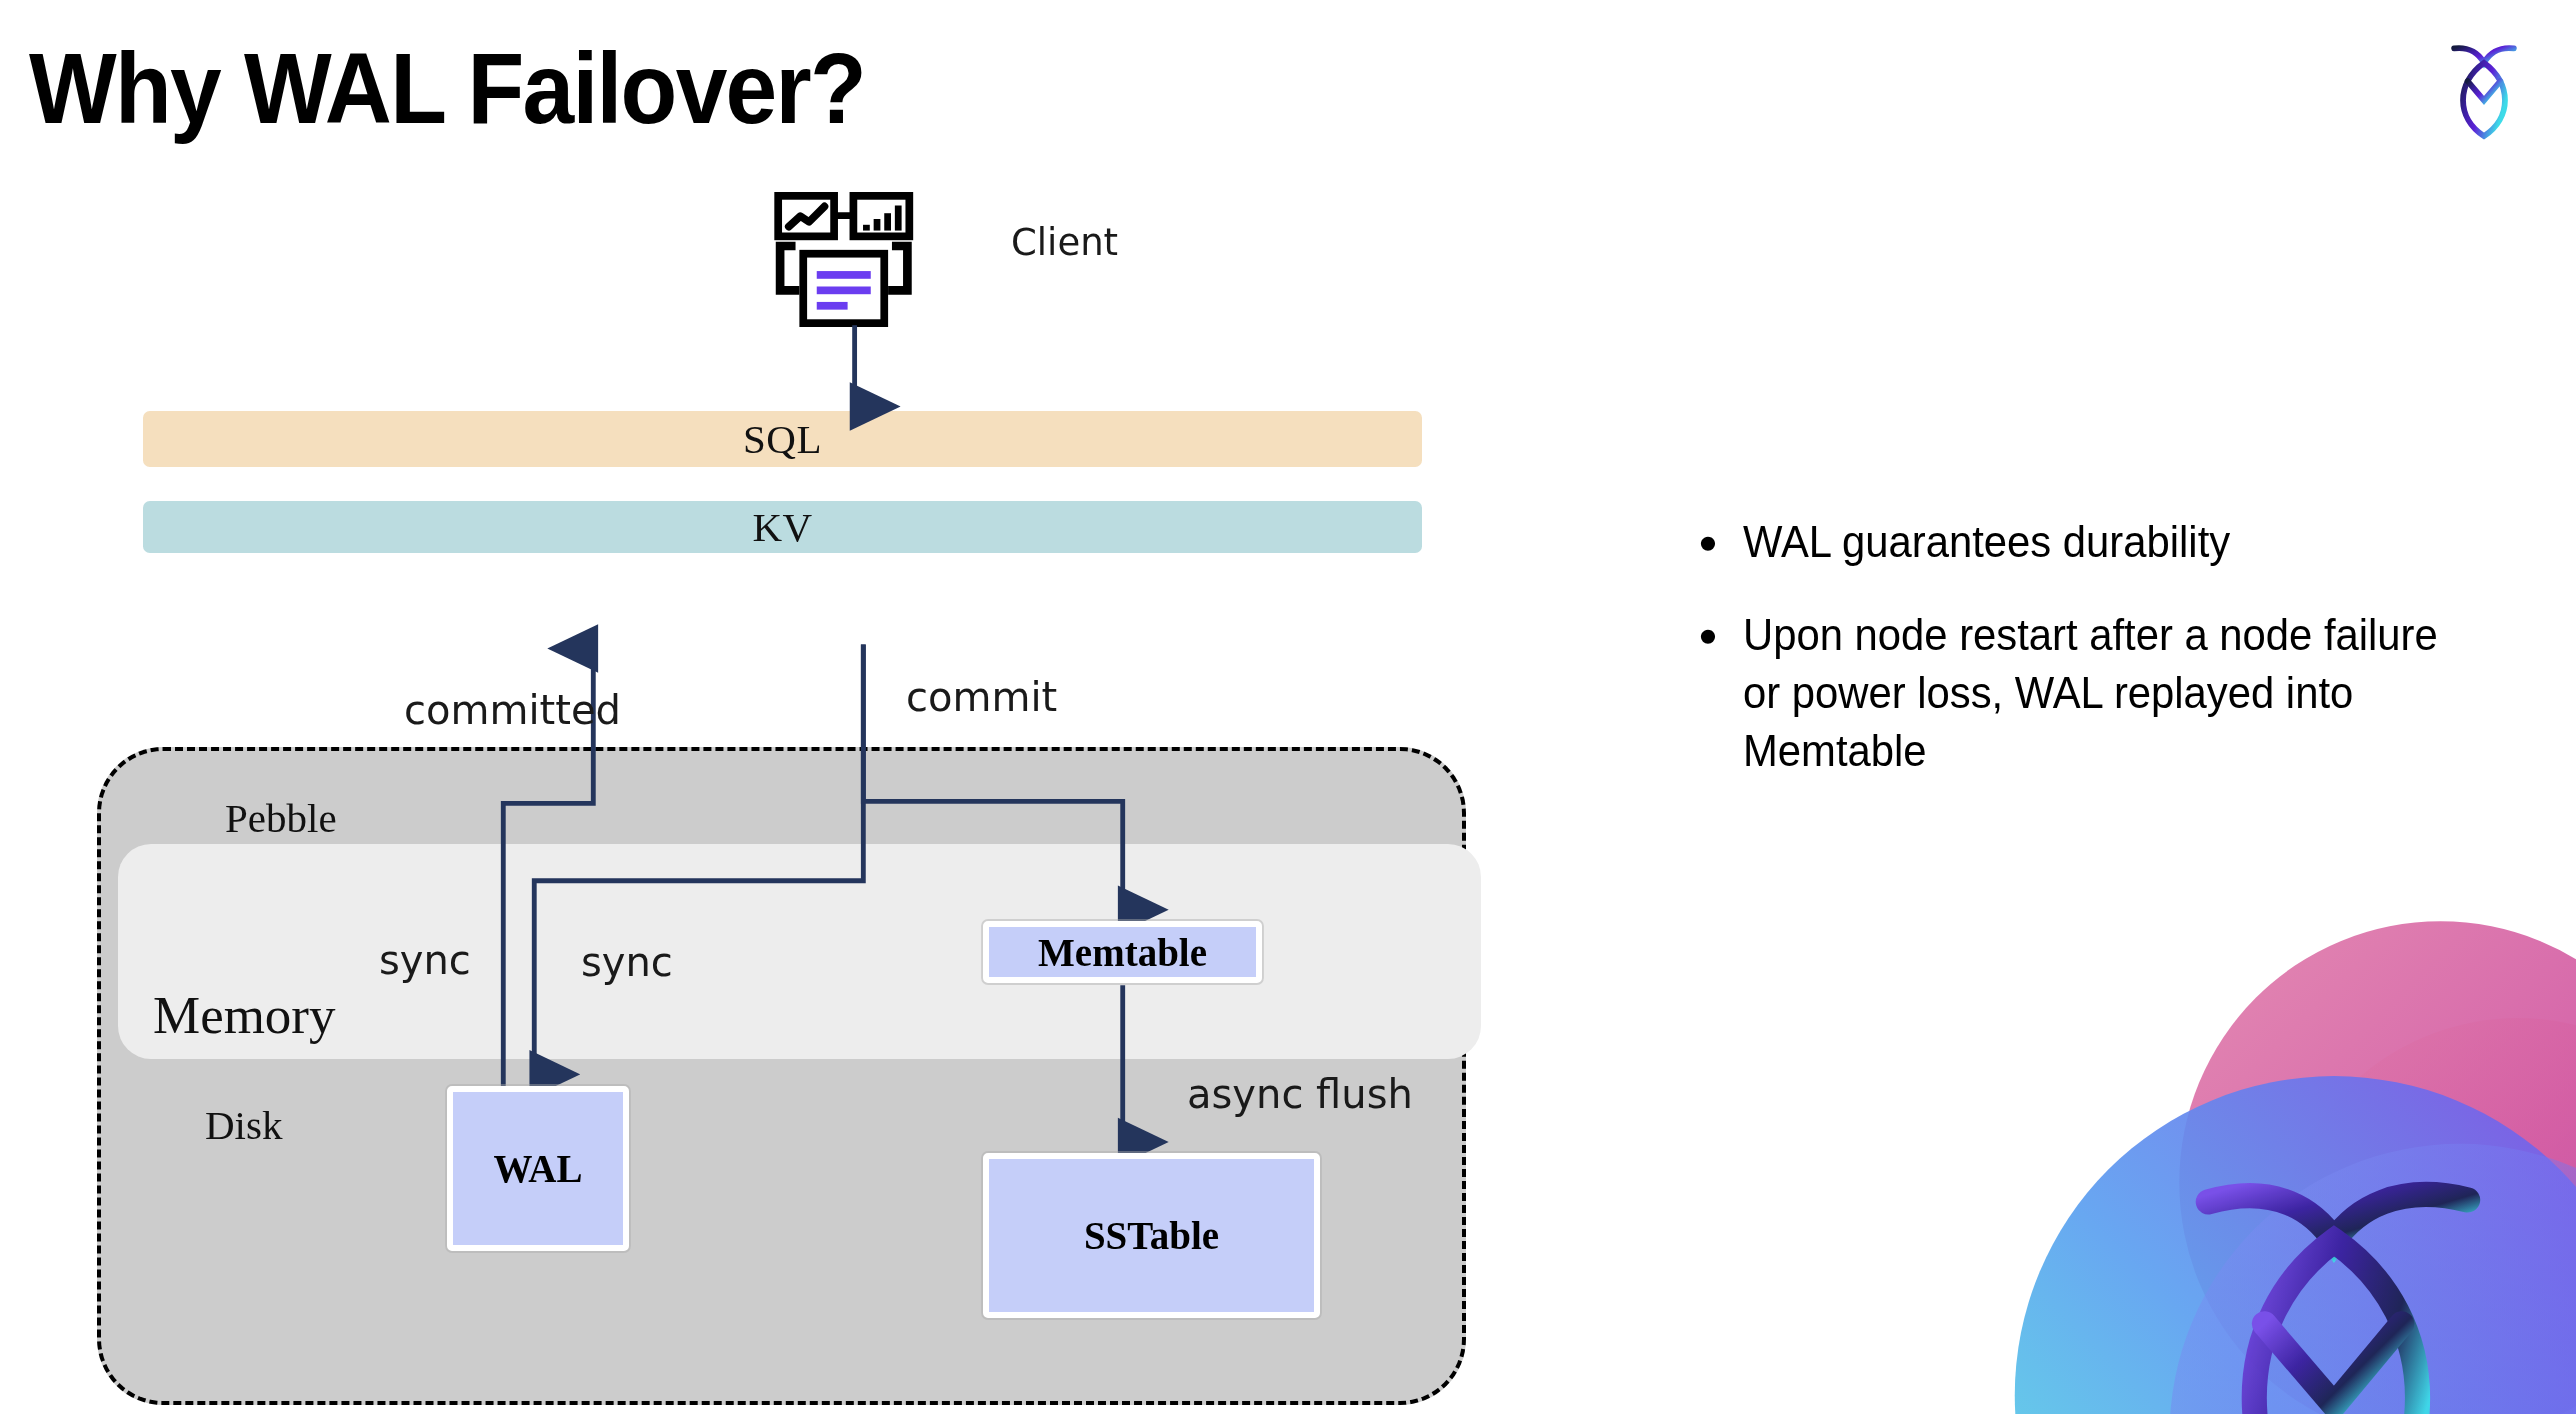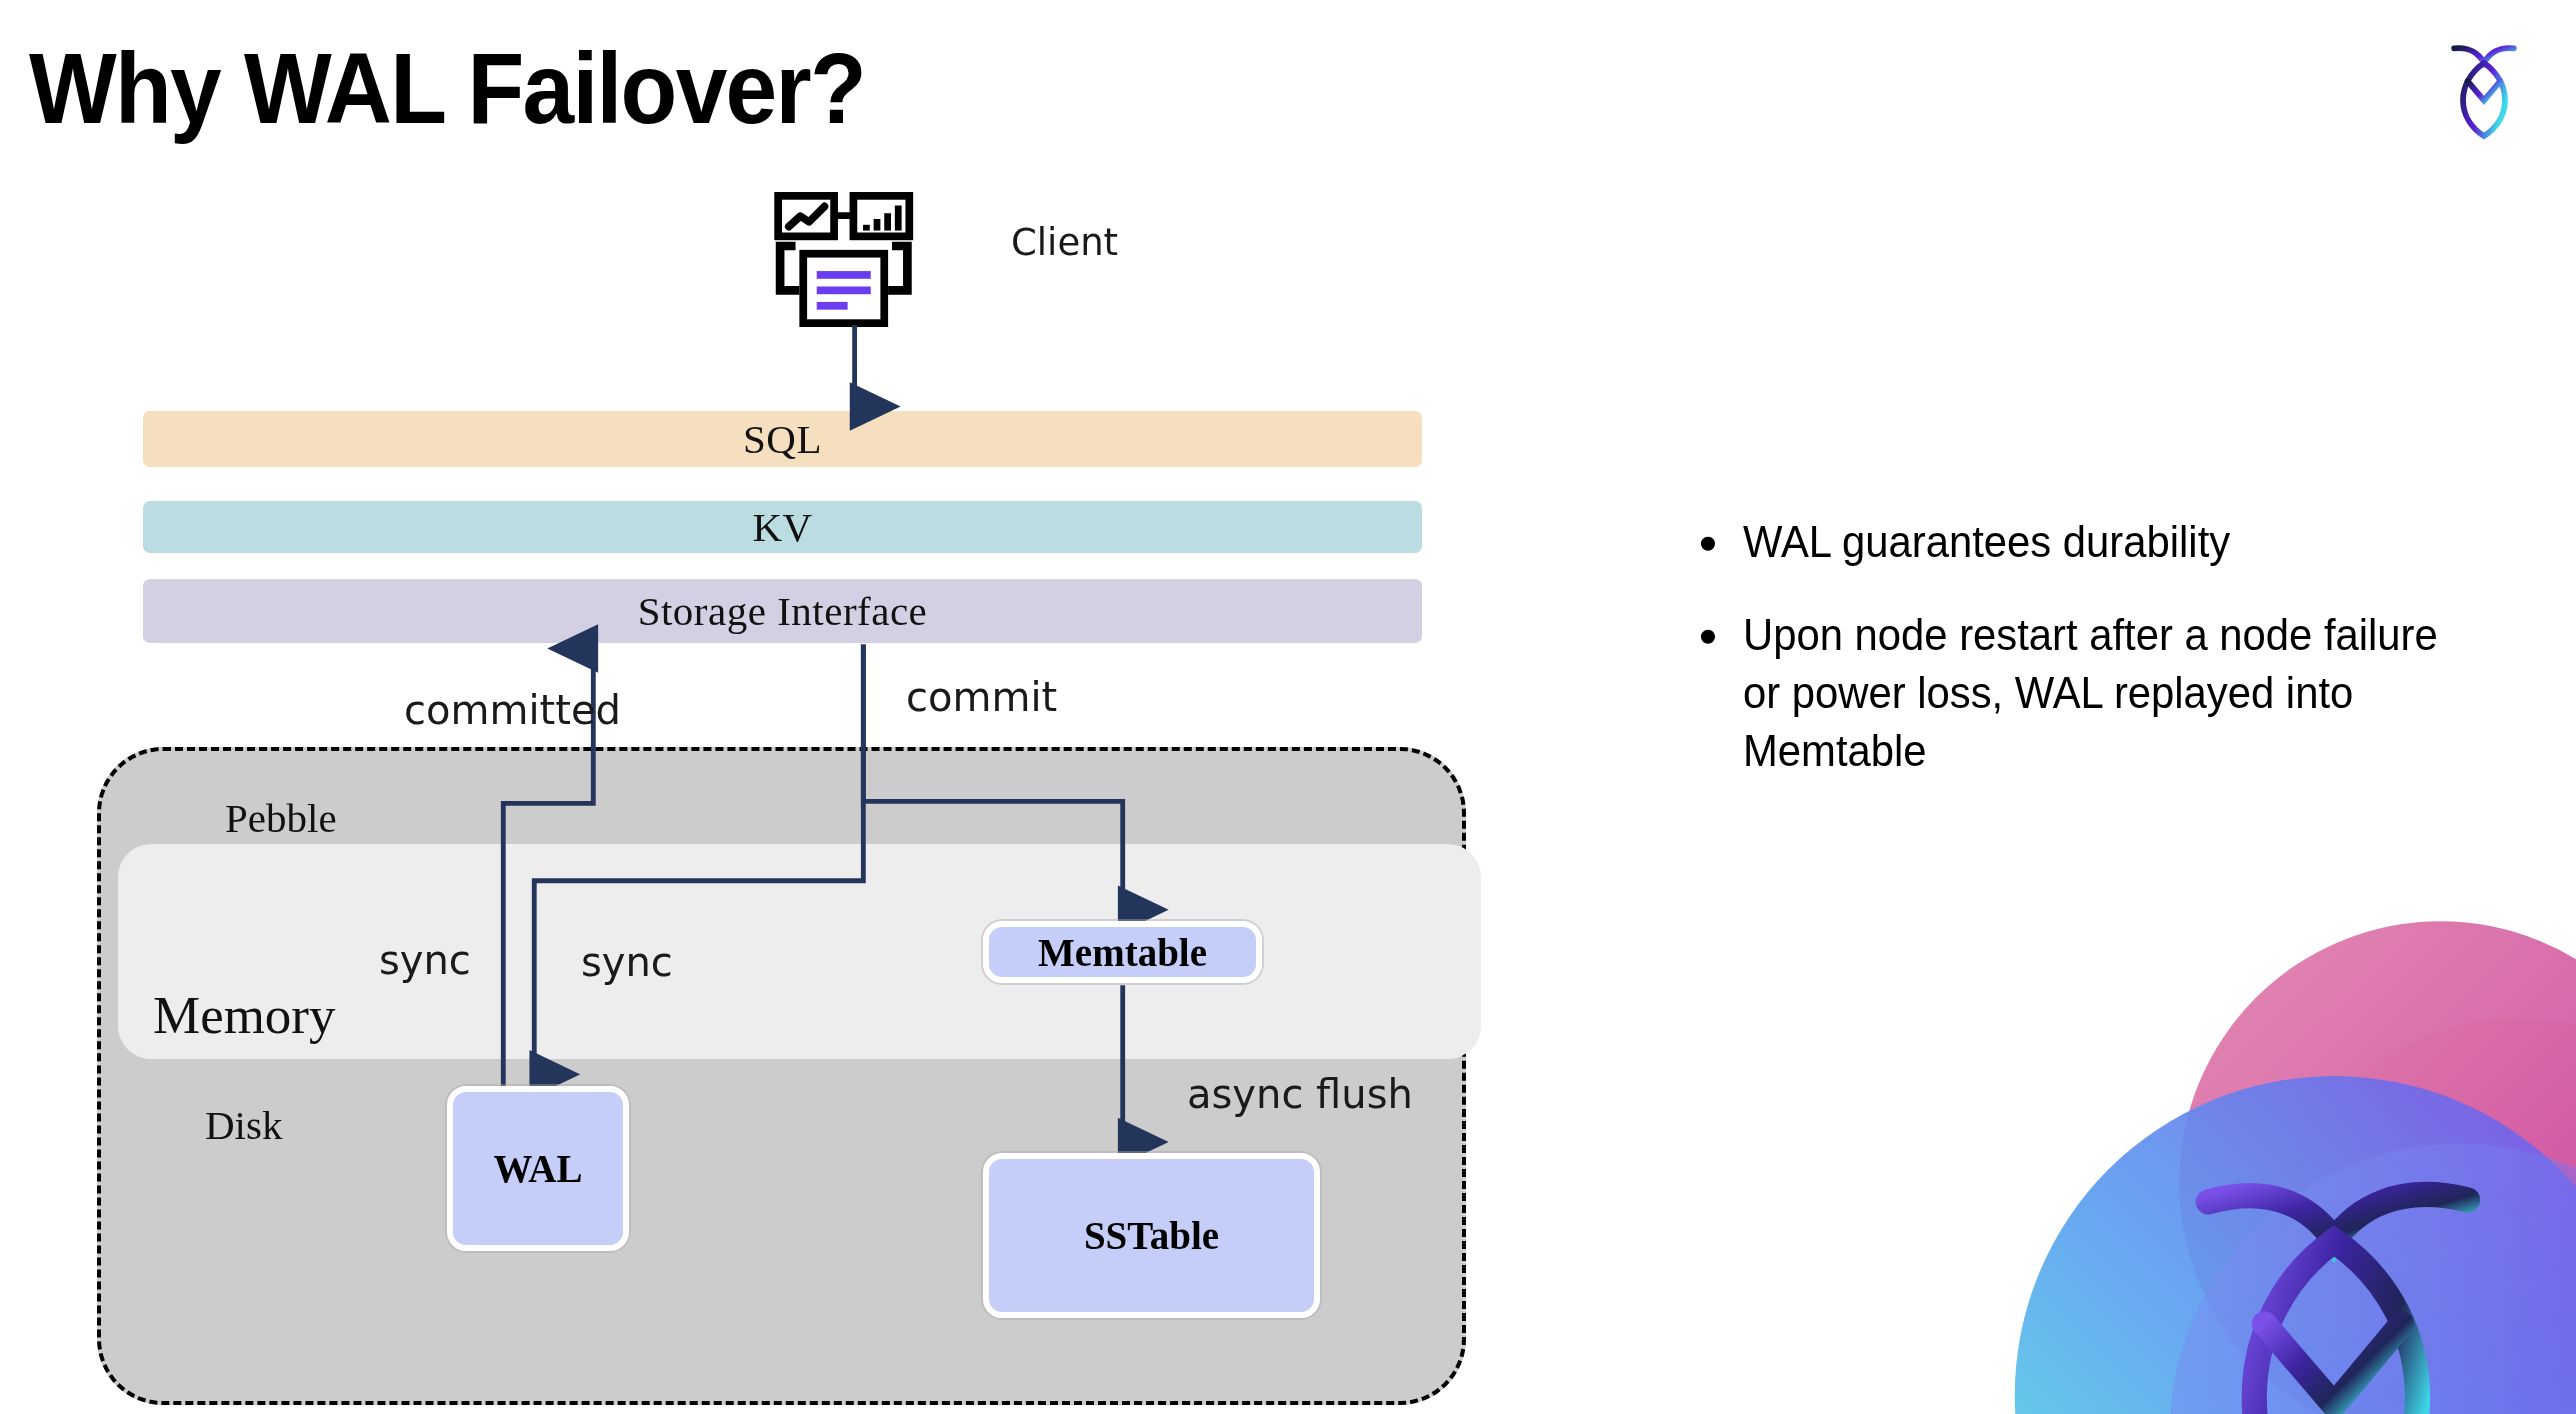--- a/index.html
+++ b/index.html
@@ -144,21 +144,21 @@
     font-family: "Liberation Serif", serif;
     font-size: 41px;
     color: #111111;
   }
 
   
   .comp-box {
     position: absolute;
     background: #c5cef9;
     border: 6.8px solid #ffffff;
-    border-radius: 19px;
+    border-radius: 5px;
     box-sizing: border-box;
     display: flex;
     align-items: center;
     justify-content: center;
     font-family: "Liberation Serif", serif;
     font-weight: 700;
     font-size: 39px;
     color: #000000;
     box-shadow: 0 0 0 1.9px rgba(170,170,170,0.45);
   }
@@ -314,23 +314,20 @@
       </svg>
     </div>
     <div id="client-label">Client</div>
 
     <div class="layer-bar" id="layer-kv" style="background:#bbdce0">
       <span>KV</span>
     </div>
     <div class="layer-bar" id="layer-sql" style="background:#f5dfbe">
       <span>SQL</span>
     </div>
-    <div class="layer-bar" id="layer-storage" style="background:#d4d0e4">
-      <span>Storage Interface</span>
-    </div>
 
     <div id="pebble-container"></div>
     <div id="memory-region"></div>
 
     <div id="pebble-label">Pebble</div>
     <div id="memory-label">Memory</div>
     <div id="disk-label">Disk</div>
 
     <svg id="connectors" viewBox="0 0 1680 1462">
       <defs>

